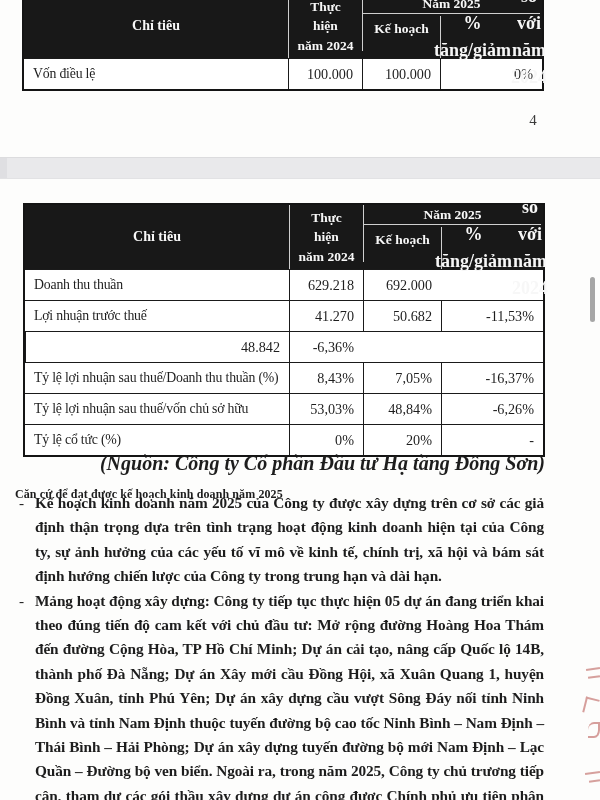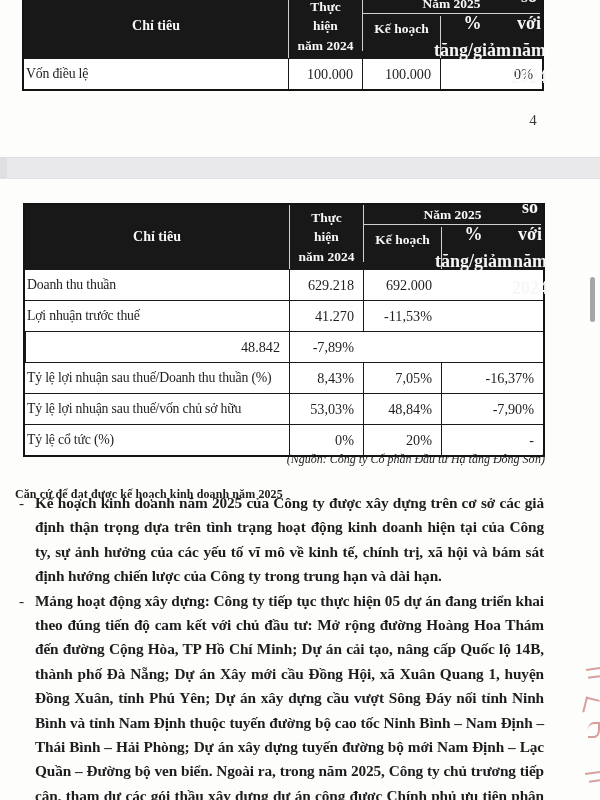--- a/index.html
+++ b/index.html
@@ -19,26 +19,26 @@
   .thead{position:relative;height:64px;background:#181818;color:#f7f7f7;font-weight:bold;font-size:13.5px;}
   .th{position:absolute;display:flex;align-items:center;justify-content:center;text-align:center;box-sizing:border-box;}
   .th-chitieu{left:0;top:0;width:264px;height:64px;font-size:14px;}
   .th-actual{left:264px;top:0;width:74px;height:64px;flex-direction:column;line-height:1.45;border-left:1.5px solid #cfcfcf;}
   .th-year{left:338px;top:0;width:178px;height:20px;border-left:1.5px solid #cfcfcf;border-bottom:1.5px solid #cfcfcf;}
   .th-plan{left:338px;top:14px;width:78px;height:42.5px;border-left:1.5px solid #cfcfcf;}
   .th-change{left:416px;top:21.5px;width:100px;height:42.5px;line-height:1.5;font-size:18px;border-left:1.5px solid #cfcfcf;}
 
   .trow{display:grid;grid-template-columns:264px 74px 78px 102px;height:30px;border-top:1.8px solid #1a1a1a;font-size:13.8px;}
   .td{display:flex;align-items:center;box-sizing:border-box;white-space:nowrap;}
-  .td-label{padding-left:2px;letter-spacing:-0.2px;}
+  .td-label{padding-left:9px;letter-spacing:-0.2px;}
   .td-num{justify-content:flex-end;padding-right:9px;border-left:1.8px solid #1a1a1a;font-size:14.2px;}
 
   
   .page-number{position:absolute;left:520px;top:112px;width:26px;text-align:center;font-size:15px;color:#3a3a3a;}
-  .source-note{position:absolute;right:55px;top:452px;font-style:italic;font-size:12px;white-space:nowrap;}
+  .source-note{position:absolute;right:55px;top:452px;font-style:italic;font-size:20px;white-space:nowrap;font-weight:bold;}
   .section-heading{position:absolute;left:15px;top:487px;font-weight:bold;font-size:12px;letter-spacing:0.1px;}
   .bullets{position:absolute;left:19px;top:491px;width:525px;}
   .bullet{display:flex;}
   .bullet .marker{width:16px;flex:0 0 16px;font-size:15.3px;line-height:24.4px;}
   .bullet .btext{flex:1;text-align:justify;font-size:15.3px;line-height:24.4px;letter-spacing:-0.1px;font-weight:bold;}
 
   
   .scrollbar-thumb{position:absolute;right:5px;top:277px;width:5px;height:45px;border-radius:3px;background:#a6a6a6;}
 
   
@@ -96,37 +96,38 @@
   </div>
 
   <div class="trow">
     <div class="td td-label">Doanh thu thuần</div>
     <div class="td td-num">629.218</div>
     <div class="td td-num">692.000</div>
   </div>
   <div class="trow">
     <div class="td td-label">Lợi nhuận trước thuế</div>
     <div class="td td-num">41.270</div>
+    <div class="td td-num">50.682</div>
     <div class="td td-num">-11,53%</div>
   </div>
   <div class="trow">
     <div class="td td-num">48.842</div>
-    <div class="td td-num">-7,89%</div>
+    <div class="td td-num">-6,36%</div>
   </div>
   <div class="trow">
     <div class="td td-label">Tỷ lệ lợi nhuận sau thuế/Doanh thu thuần (%)</div>
     <div class="td td-num">8,43%</div>
     <div class="td td-num">7,05%</div>
     <div class="td td-num">-16,37%</div>
   </div>
   <div class="trow">
     <div class="td td-label">Tỷ lệ lợi nhuận sau thuế/vốn chủ sở hữu</div>
     <div class="td td-num">53,03%</div>
     <div class="td td-num">48,84%</div>
-    <div class="td td-num">-7,90%</div>
+    <div class="td td-num">-6,26%</div>
   </div>
   <div class="trow">
     <div class="td td-label">Tỷ lệ cổ tức (%)</div>
     <div class="td td-num">0%</div>
     <div class="td td-num">20%</div>
     <div class="td td-num">-</div>
   </div>
 </div>
 
 <div class="source-note">(Nguồn: Công ty Cổ phần Đầu tư Hạ tầng Đông Sơn)</div>

